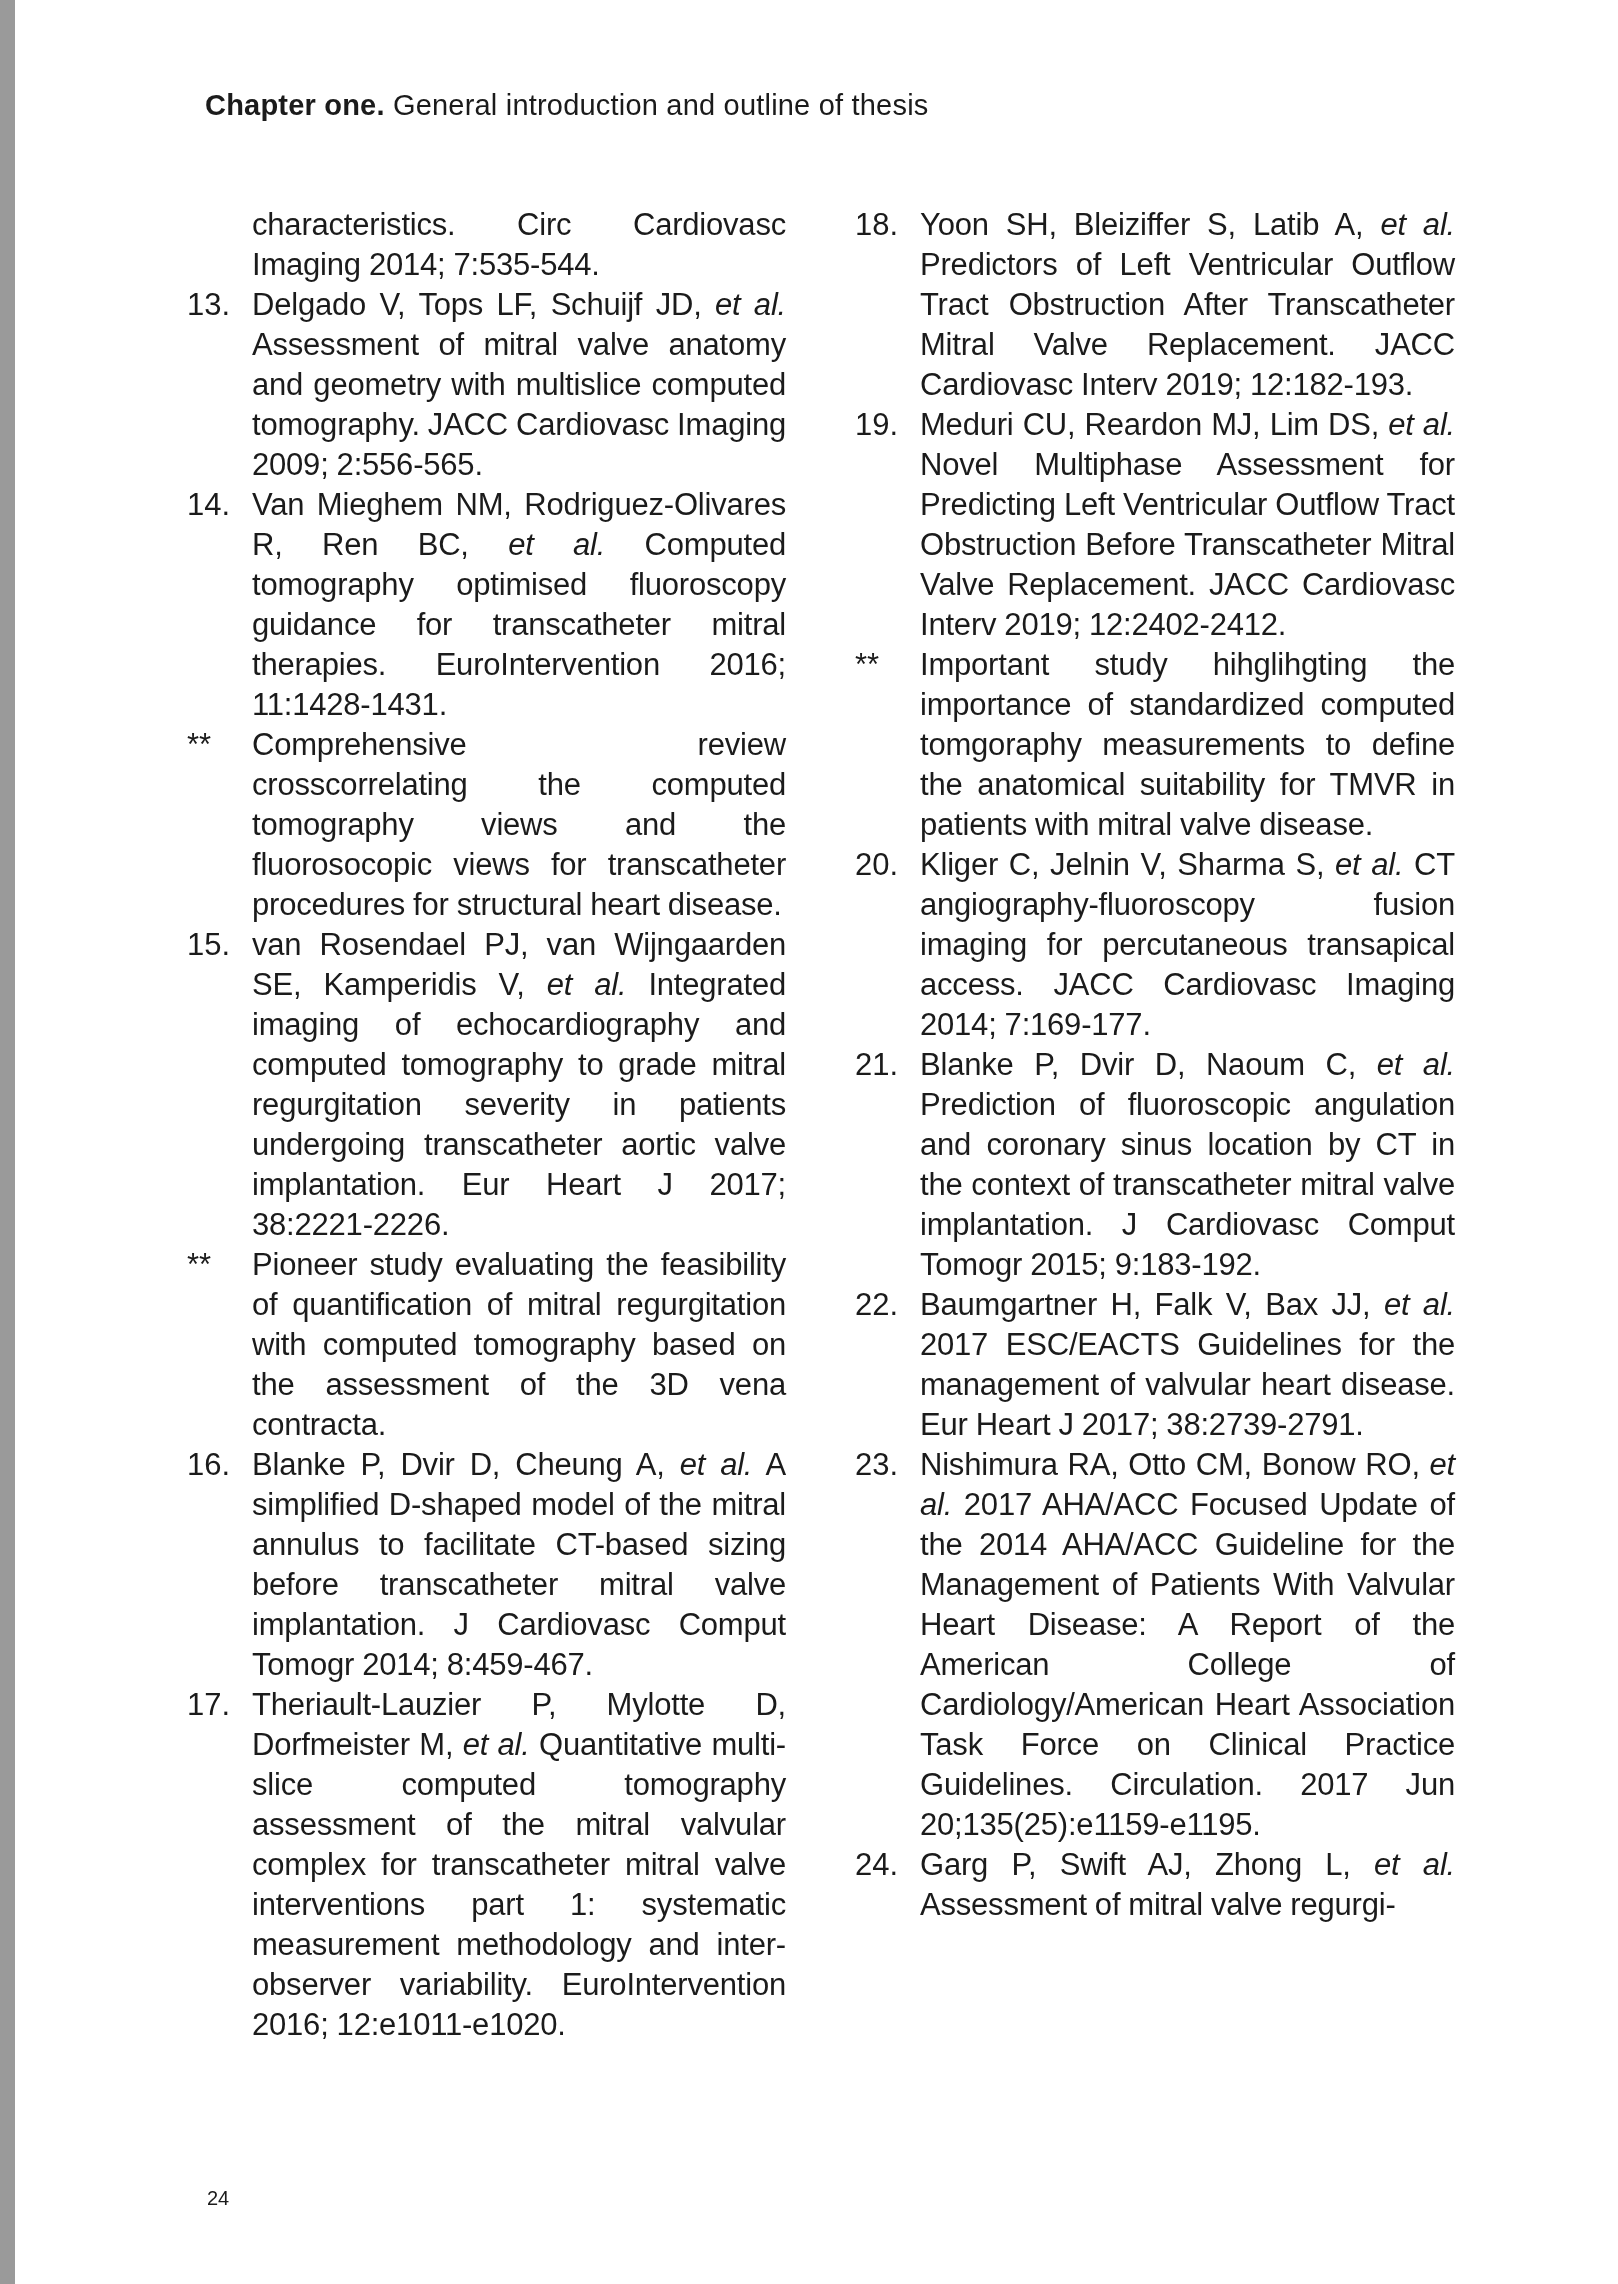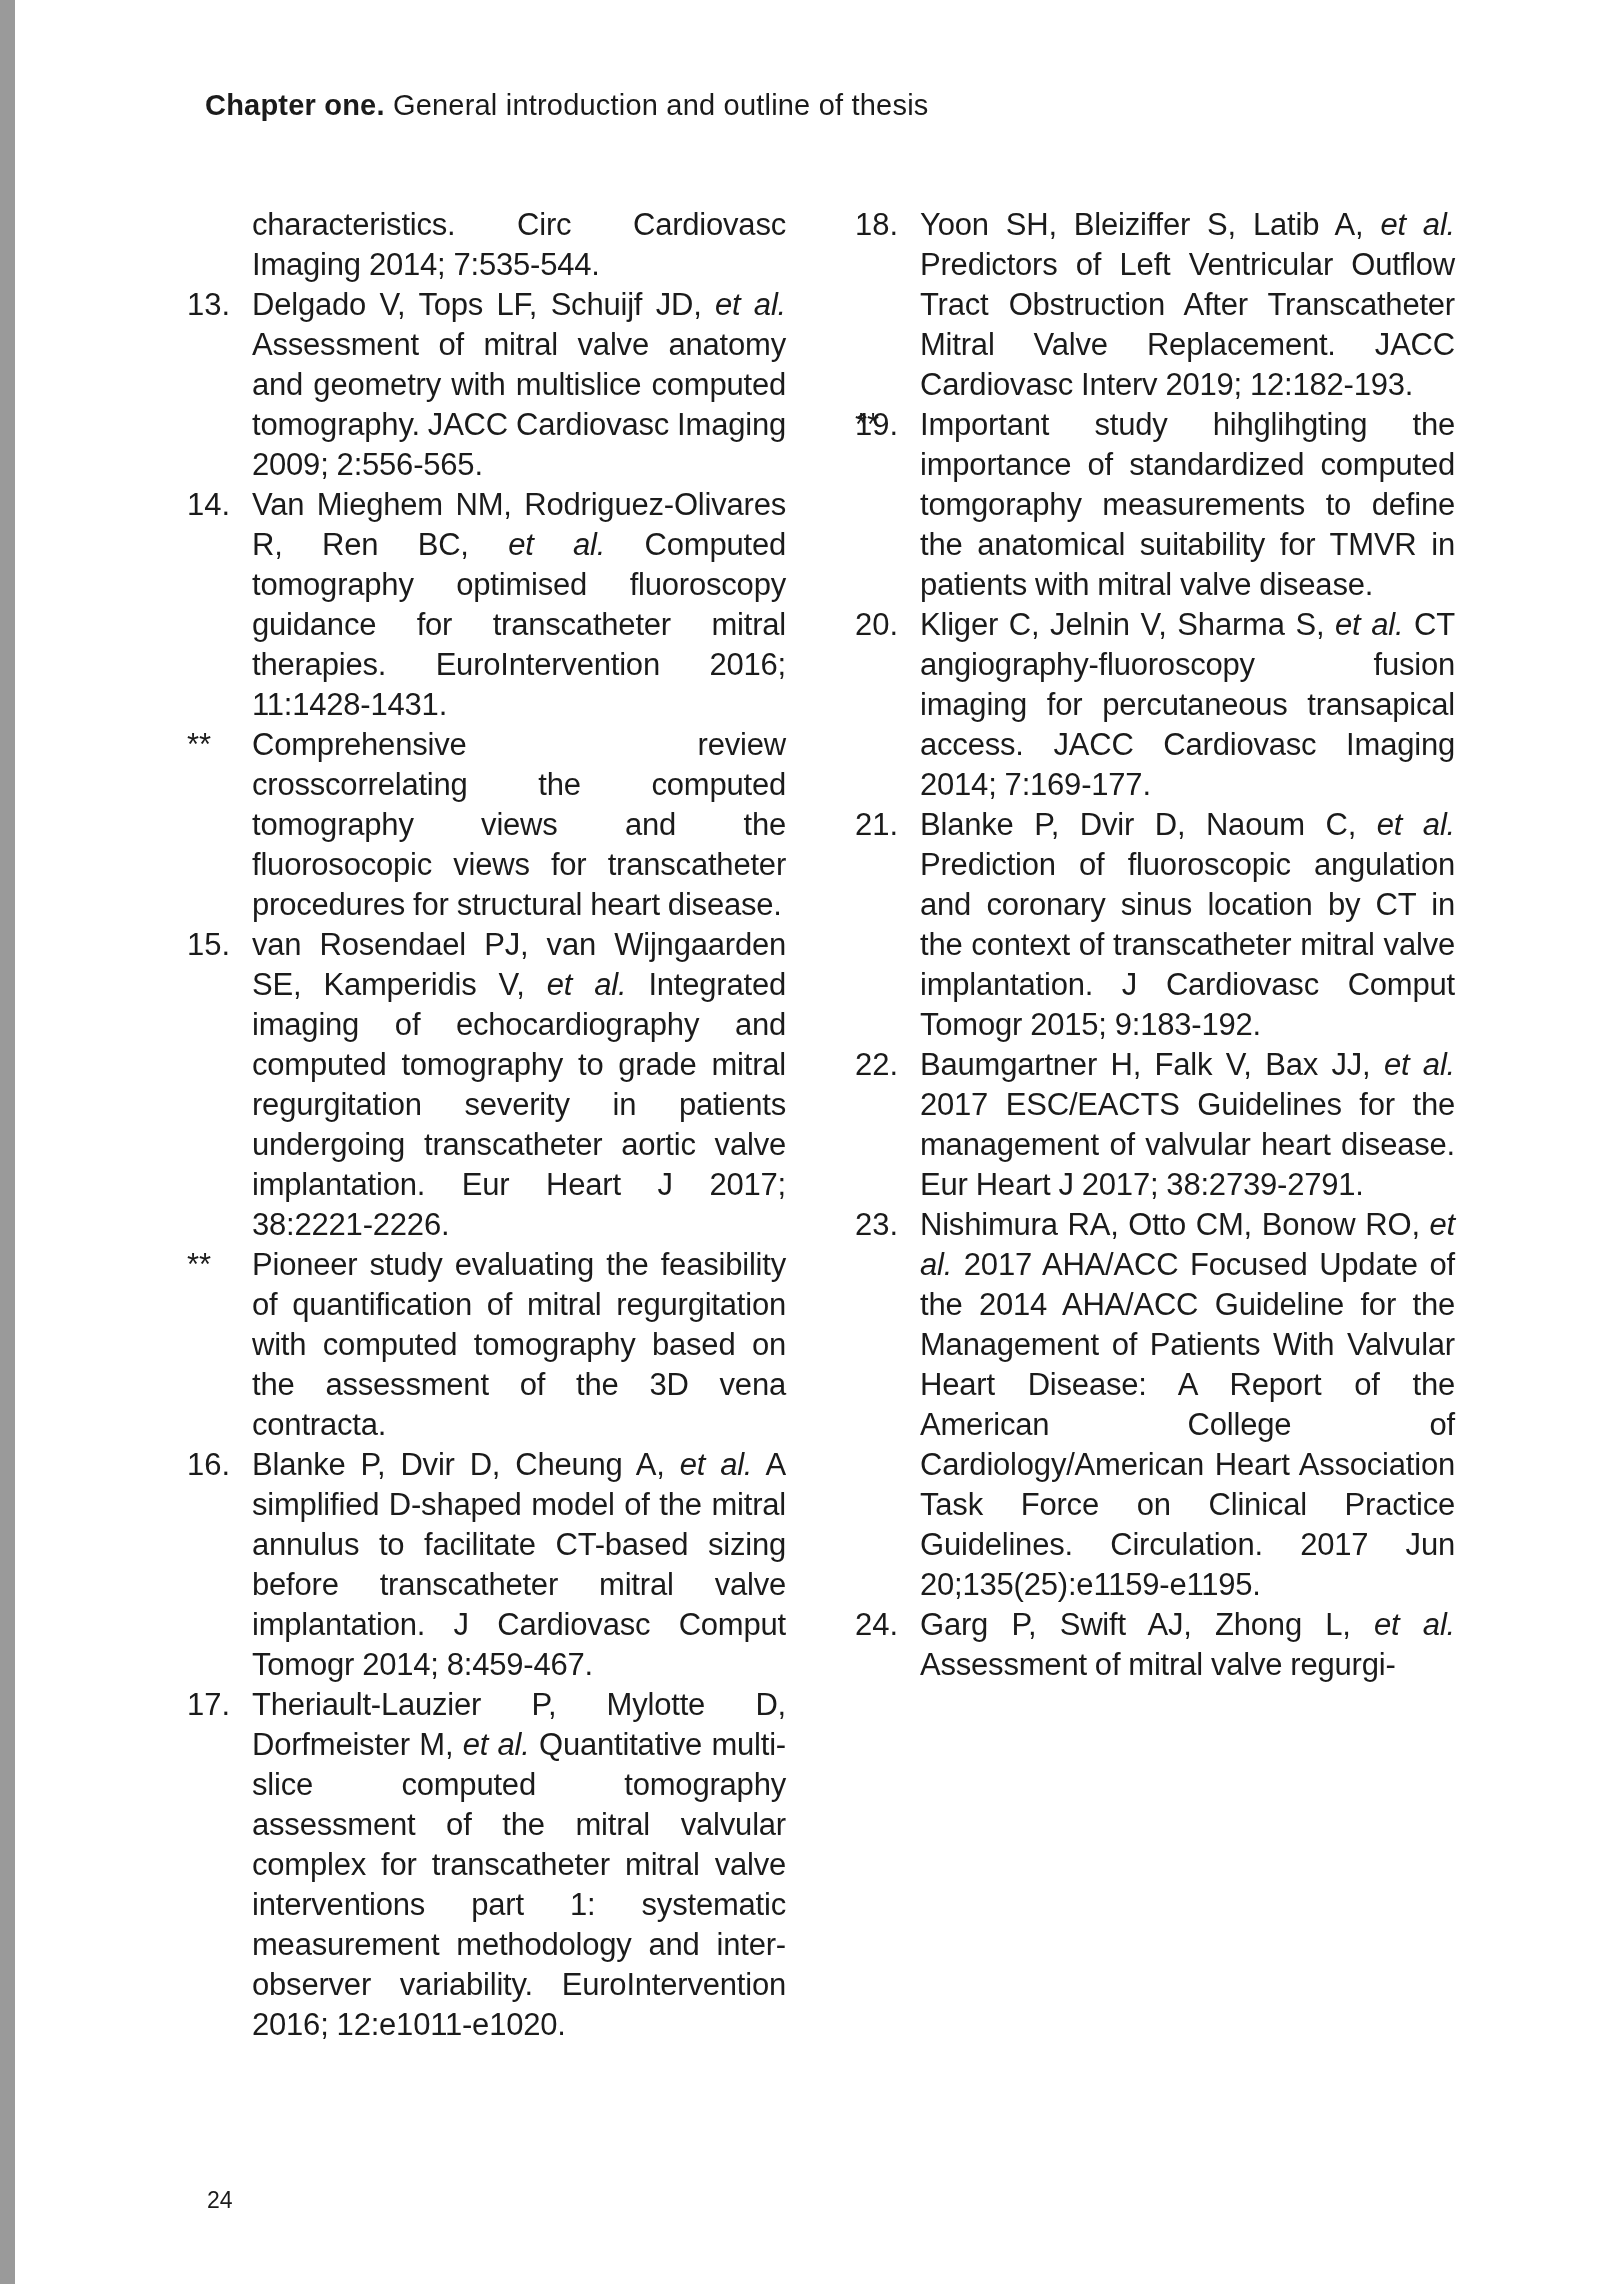--- a/index.html
+++ b/index.html
@@ -49,21 +49,21 @@
     position: absolute;
     left: 0;
     top: 0;
     letter-spacing: 0;
   }
   .ref i { }
   .page-number {
     position: absolute;
     left: 192px;
     top: 2187px;
-    font-size: 23px;
+    font-size: 20px;
   }
 </style>
 </head>
 <body>
 
 <div class="page" style="background: rgb(255, 255, 255); color: rgb(27, 27, 27);">
 
   <header class="running-header"><span class="chapter-label">Chapter one.</span><span class="chapter-title"> General introduction and outline of thesis</span></header>
 
   <section class="col col-left" id="col-left">
@@ -72,21 +72,21 @@
       <div class="ref"><span class="marker">14.</span><span class="ref-text"><span>Van Mieghem NM, Rodriguez-Olivares R, Ren BC, </span><i>et al.</i><span> Computed tomography optimised fluoroscopy guidance for transcatheter mitral therapies. EuroIntervention 2016; 11:1428-1431.</span></span></div>
       <div class="ref"><span class="marker">**</span><span class="ref-text"><span>Comprehensive review crosscorrelating the computed tomography views and the fluorosocopic views for transcatheter procedures for structural heart disease.</span></span></div>
       <div class="ref"><span class="marker">15.</span><span class="ref-text"><span>van Rosendael PJ, van Wijngaarden SE, Kamperidis V, </span><i>et al.</i><span> Integrated imaging of echocardiography and computed tomography to grade mitral regurgitation severity in patients undergoing transcatheter aortic valve implantation. Eur Heart J 2017; 38:2221-2226.</span></span></div>
       <div class="ref"><span class="marker">**</span><span class="ref-text"><span>Pioneer study evaluating the feasibility of quantification of mitral regurgitation with computed tomography based on the assessment of the 3D vena contracta.</span></span></div>
       <div class="ref"><span class="marker">16.</span><span class="ref-text"><span>Blanke P, Dvir D, Cheung A, </span><i>et al.</i><span> A simplified D-shaped model of the mitral annulus to facilitate CT-based sizing before transcatheter mitral valve implantation. J Cardiovasc Comput Tomogr 2014; 8:459-467.</span></span></div>
       <div class="ref"><span class="marker">17.</span><span class="ref-text"><span>Theriault-Lauzier P, Mylotte D, Dorfmeister M, </span><i>et al.</i><span> Quantitative multi-slice computed tomography assessment of the mitral valvular complex for transcatheter mitral valve interventions part 1: systematic measurement methodology and inter-observer variability. EuroIntervention 2016; 12:e1011-e1020.</span></span></div>
     </section>
 
   <section class="col col-right" id="col-right">
       <div class="ref"><span class="marker">18.</span><span class="ref-text"><span>Yoon SH, Bleiziffer S, Latib A, </span><i>et al.</i><span> Predictors of Left Ventricular Outflow Tract Obstruction After Transcatheter Mitral Valve Replacement. JACC Cardiovasc Interv 2019; 12:182-193.</span></span></div>
-      <div class="ref"><span class="marker">19.</span></div>
+      <div class="ref"><span class="marker">19.</span><span class="ref-text"><span>Meduri CU, Reardon MJ, Lim DS, </span><i>et al.</i><span> Novel Multiphase Assessment for Predicting Left Ventricular Outflow Tract Obstruction Before Transcatheter Mitral Valve Replacement. JACC Cardiovasc Interv 2019; 12:2402-2412.</span></span></div>
       <div class="ref"><span class="marker">**</span><span class="ref-text"><span>Important study hihglihgting the importance of standardized computed tomgoraphy measurements to define the anatomical suitability for TMVR in patients with mitral valve disease.</span></span></div>
       <div class="ref"><span class="marker">20.</span><span class="ref-text"><span>Kliger C, Jelnin V, Sharma S, </span><i>et al.</i><span> CT angiography-fluoroscopy fusion imaging for percutaneous transapical access. JACC Cardiovasc Imaging 2014; 7:169-177.</span></span></div>
       <div class="ref"><span class="marker">21.</span><span class="ref-text"><span>Blanke P, Dvir D, Naoum C, </span><i>et al.</i><span> Prediction of fluoroscopic angulation and coronary sinus location by CT in the context of transcatheter mitral valve implantation. J Cardiovasc Comput Tomogr 2015; 9:183-192.</span></span></div>
       <div class="ref"><span class="marker">22.</span><span class="ref-text"><span>Baumgartner H, Falk V, Bax JJ, </span><i>et al.</i><span> 2017 ESC/EACTS Guidelines for the management of valvular heart disease. Eur Heart J 2017; 38:2739-2791.</span></span></div>
       <div class="ref"><span class="marker">23.</span><span class="ref-text"><span>Nishimura RA, Otto CM, Bonow RO, </span><i>et al.</i><span> 2017 AHA/ACC Focused Update of the 2014 AHA/ACC Guideline for the Management of Patients With Valvular Heart Disease: A Report of the American College of Cardiology/American Heart Association Task Force on Clinical Practice Guidelines. Circulation. 2017 Jun 20;135(25):e1159-e1195.</span></span></div>
       <div class="ref"><span class="marker">24.</span><span class="ref-text"><span>Garg P, Swift AJ, Zhong L, </span><i>et al.</i><span> Assessment of mitral valve regurgi-</span></span></div>
     </section>
 
   <div class="page-number">24</div>
 

